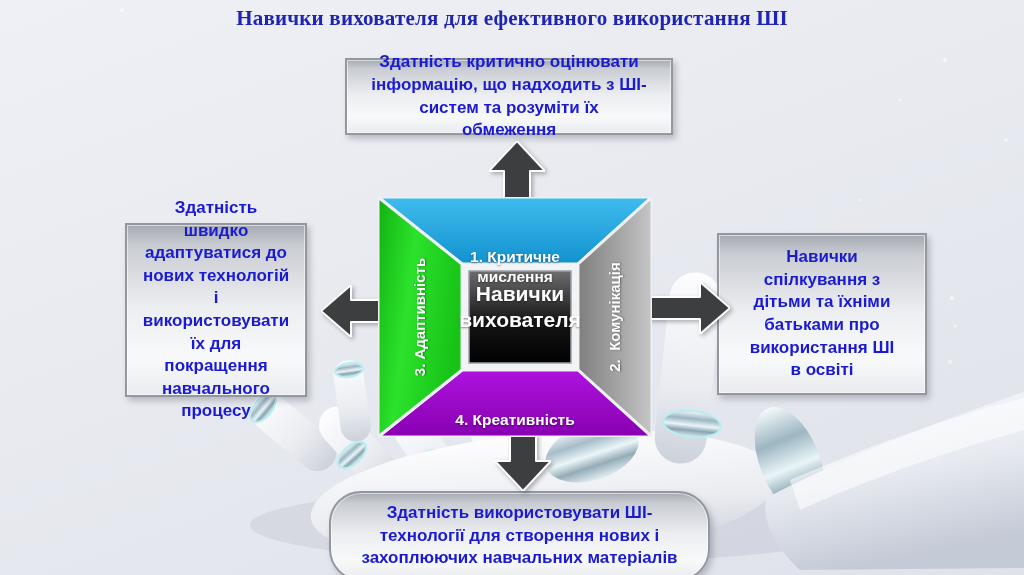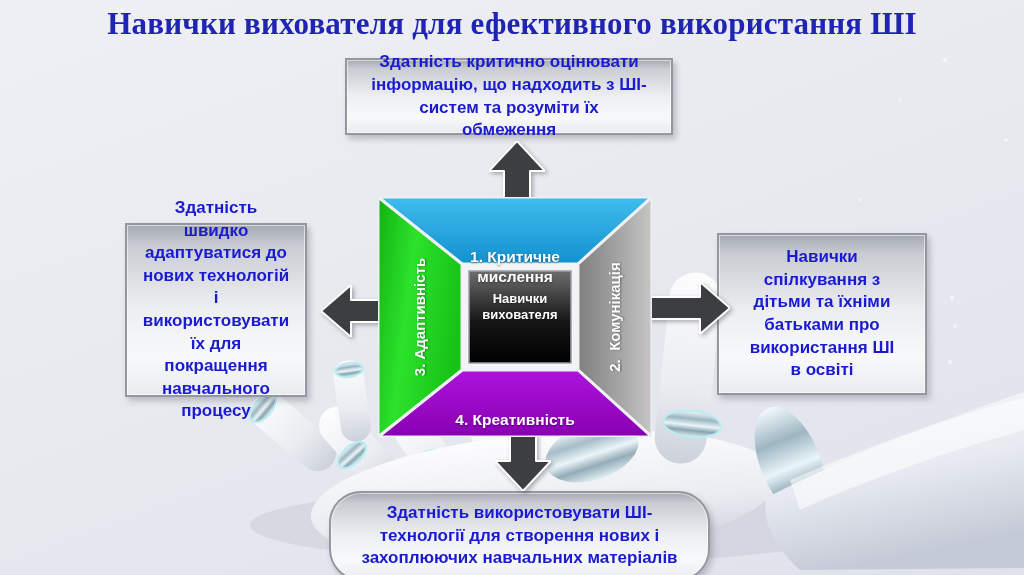--- a/index.html
+++ b/index.html
@@ -8,21 +8,21 @@
     font-family:"Liberation Sans", sans-serif;
     background:linear-gradient(160deg,#eef0f5 0%,#e8eaf0 45%,#dfe2ea 100%);
   }
   .hand-layer{position:absolute;left:0;top:0;z-index:1;}
   .content{position:absolute;left:0;top:0;width:100%;height:100%;z-index:2;}
 
   .slide-title{
     position:absolute; left:0; top:6px; width:100%;
     text-align:center; margin:0;
     font-family:"Liberation Serif", serif;
-    font-size:31px; font-weight:bold; color:#1f24b4; letter-spacing:.2px;
+    font-size:21px; font-weight:bold; color:#1f24b4; letter-spacing:.2px;
   }
 
   .callout{
     position:absolute; box-sizing:border-box;
     display:flex; align-items:center; justify-content:center;
     padding:4px 24px; text-align:center;
     font-weight:bold; font-size:17px; line-height:1.33; color:#1a1ad1;
     background:linear-gradient(180deg,#a5a9b1 0%,#c9ccd2 12%,#eceef1 48%,#f8f9fa 78%,#e9ebee 100%);
     border:2px solid #94979e;
     box-shadow:3px 4px 6px rgba(60,64,80,.28), inset 0 0 0 1px rgba(255,255,255,.55);
@@ -47,21 +47,21 @@
   .vlabel{
     position:absolute; width:240px; height:20px; top:110px;
     text-align:center; font-size:15px; white-space:pre;
     transform:rotate(-90deg);
   }
   .vlabel-left{left:-78px;}
   .vlabel-right{left:117px;}
   .dlabel-center{
     left:91px; top:74px; width:102px; height:72px;
     display:flex; align-items:center; justify-content:center;
-    font-size:13px; line-height:1.25;
+    font-size:21px; line-height:1.25;
   }
 </style>
 </head>
 <body>
 
 <div class="slide">
 
   <svg class="hand-layer" width="1024" height="575" viewBox="0 0 1024 575">
     <defs>
       <linearGradient id="gWhite" x1="0" y1="0" x2="0" y2="1">

